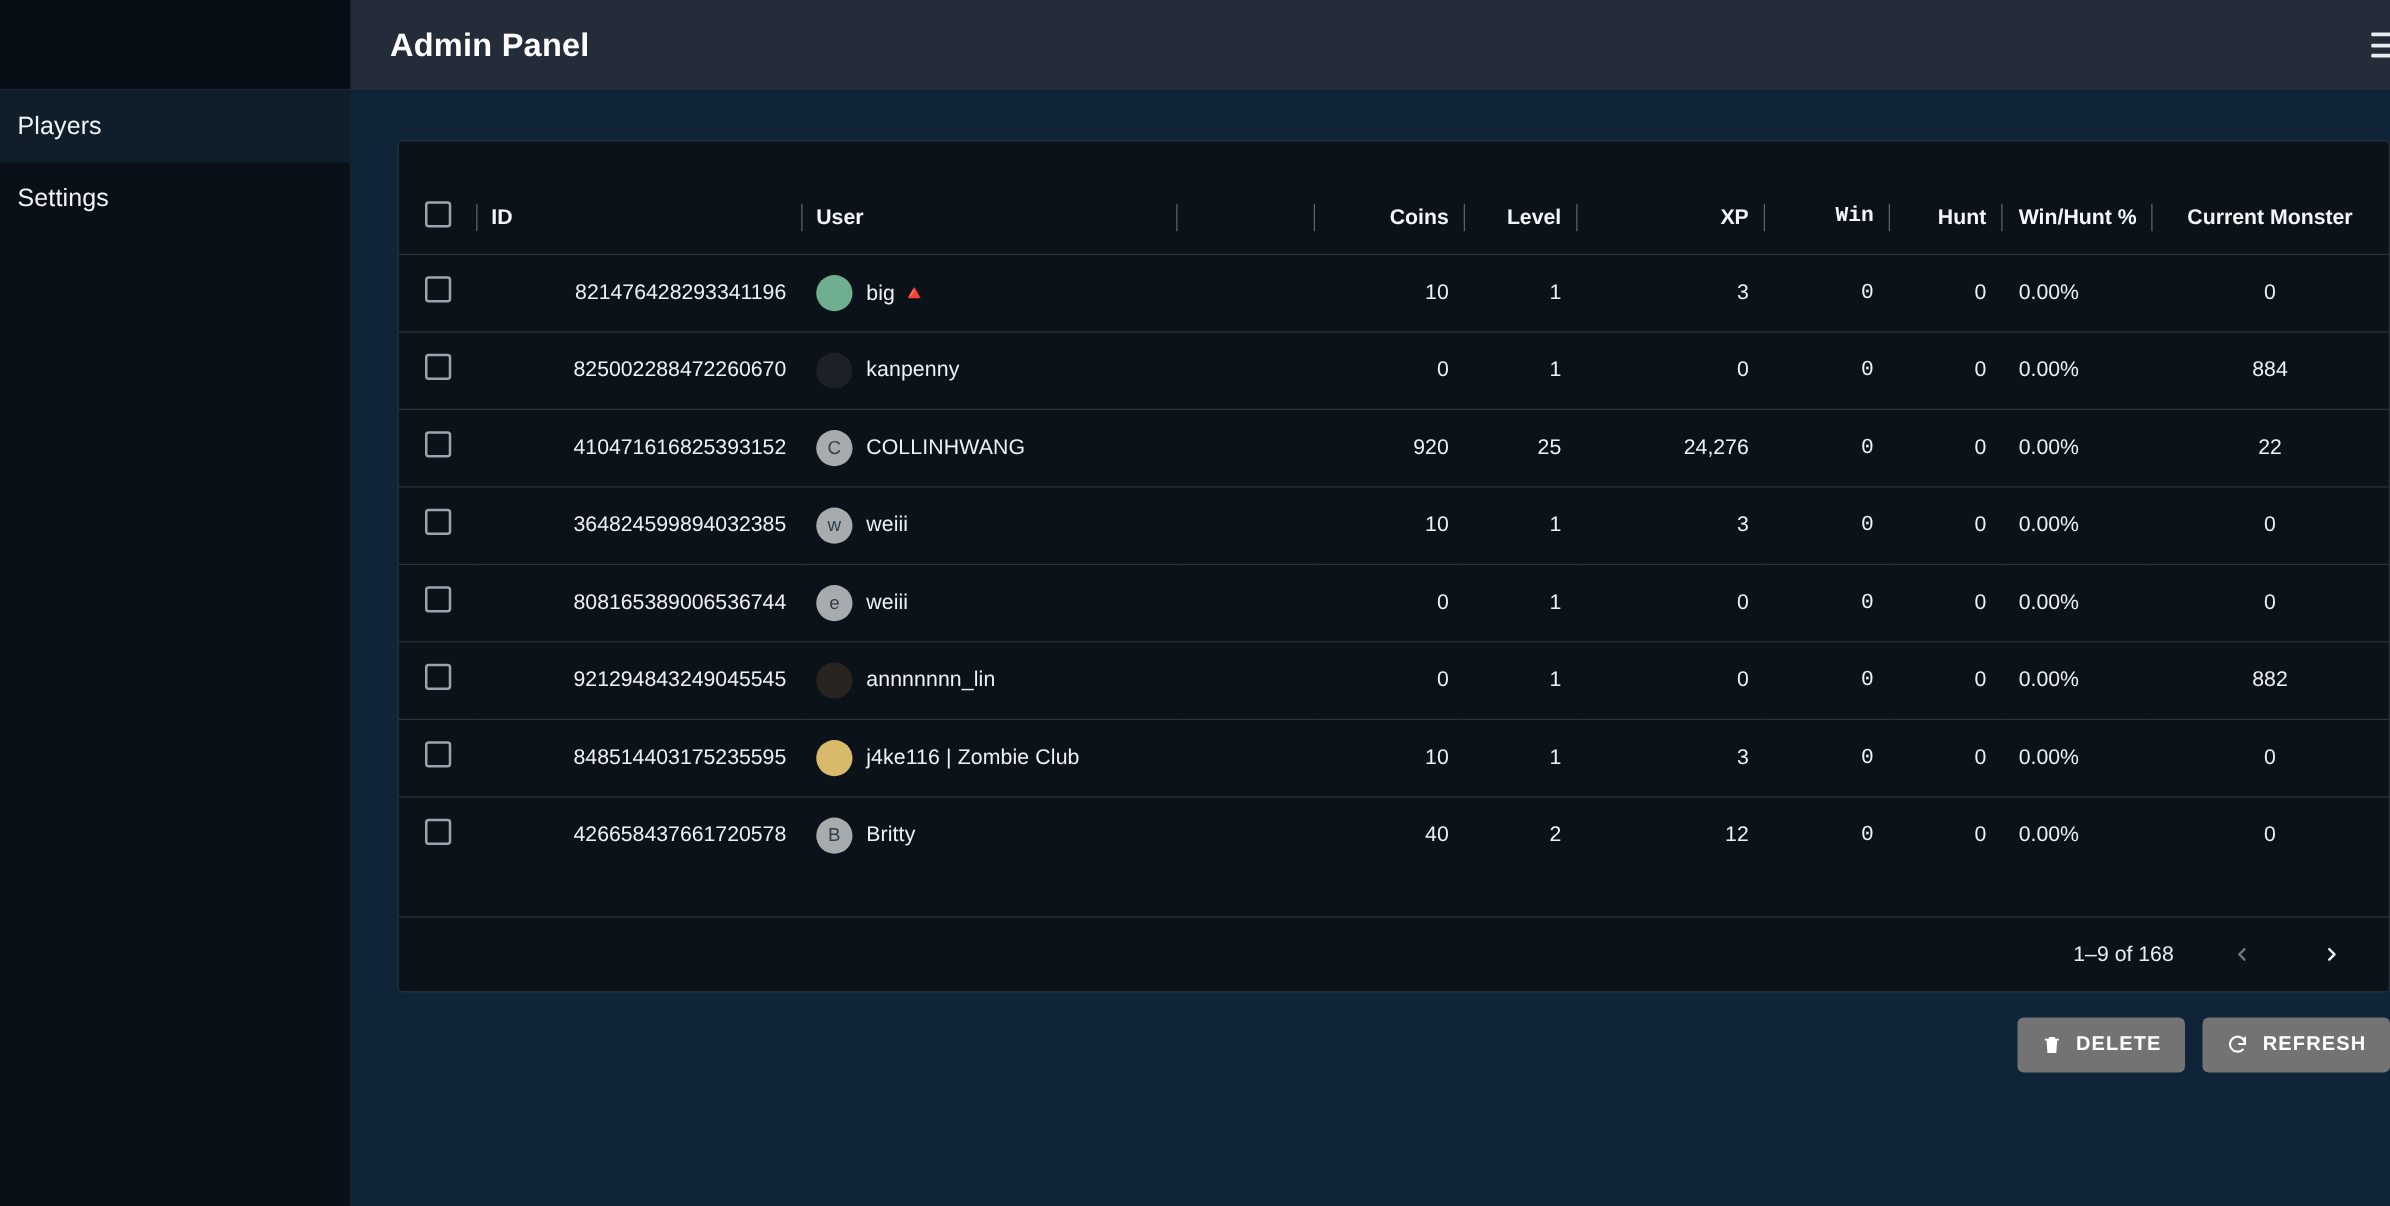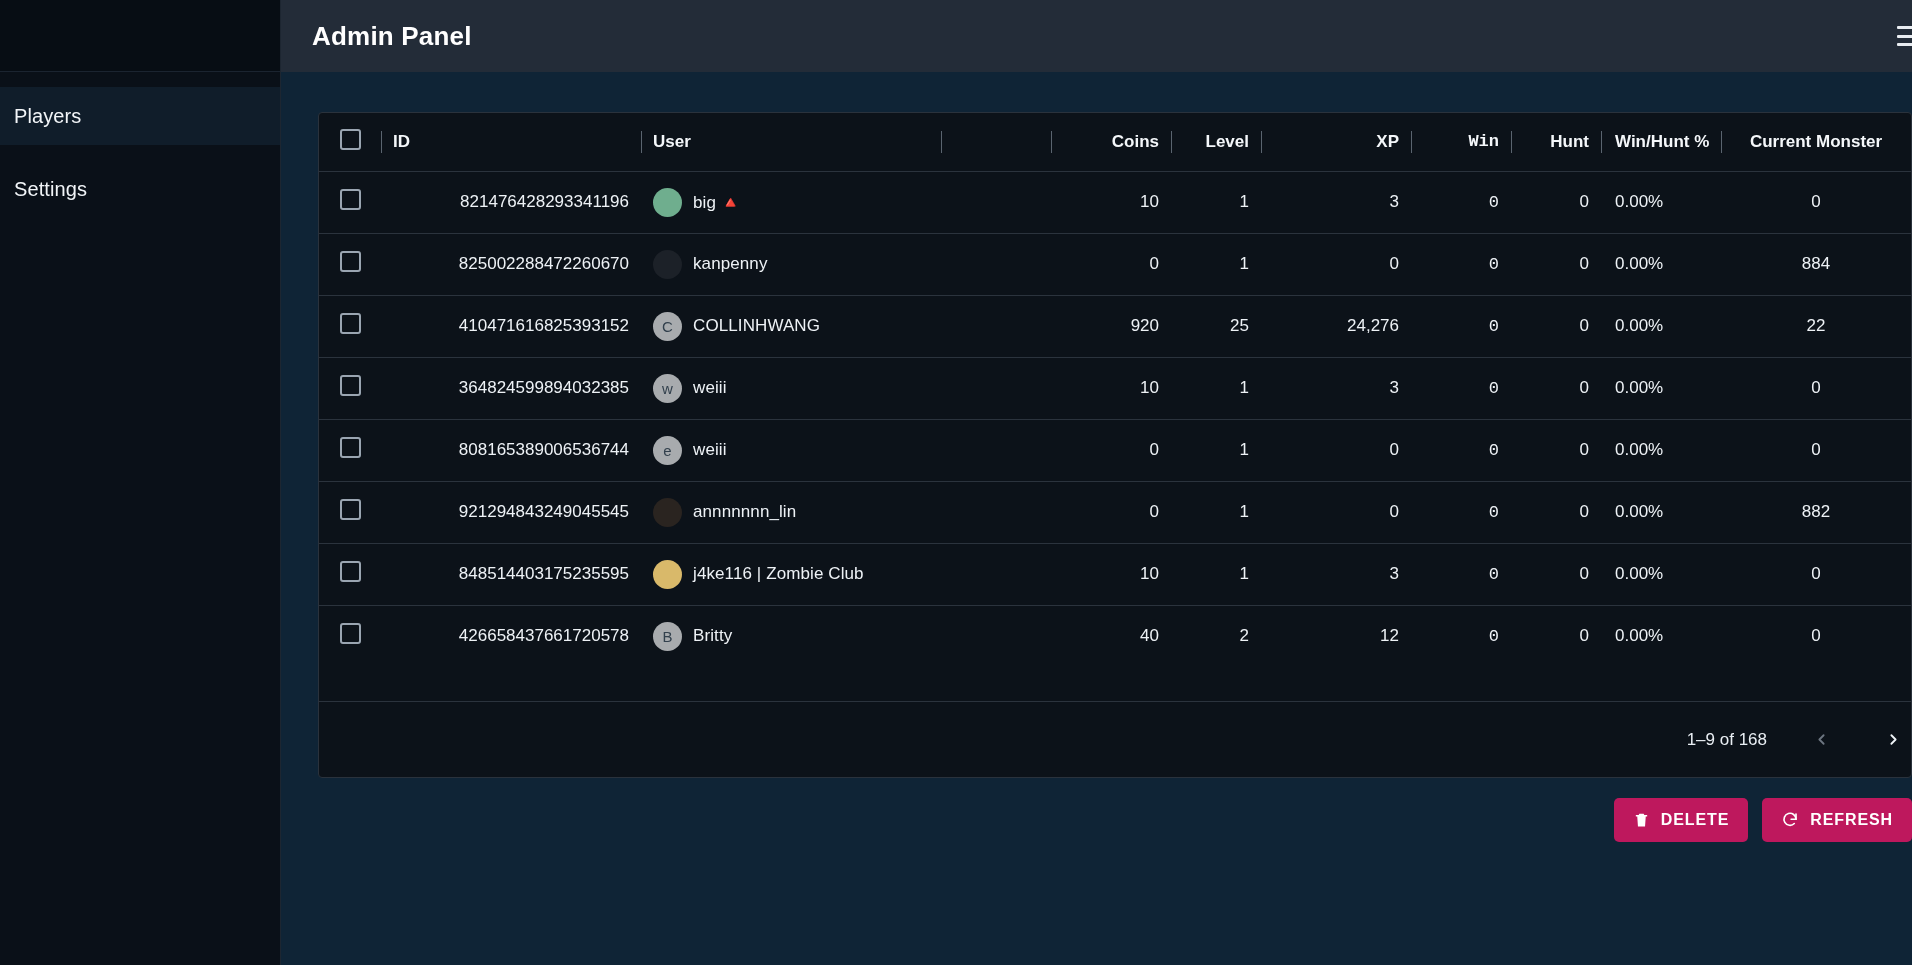--- a/index.html
+++ b/index.html
@@ -25,21 +25,20 @@
   }
   .sidebar-nav { flex: 1; padding-top: 0; }
   .nav-item {
     height: 58px;
     display: flex; align-items: center;
     padding-left: 14px;
     color: #f2f5f8;
     font-size: 20px;
     cursor: pointer;
     letter-spacing: .1px;
-    margin-top: 15px;
   }
   .nav-item.selected { background: #101d2a; }
 
   
   .main { flex: 1; height: 965px; display: flex; flex-direction: column; background: #0f2436; }
   .topbar {
     height: 72px; min-height: 72px;
     background: #232c38;
     display: flex; align-items: center;
     justify-content: space-between;
@@ -51,21 +50,21 @@
 
   .content { flex: 1; padding: 40px 47px 0 37px; overflow: hidden; }
 
   
   .card {
     background: #0c1219;
     border: 1px solid #2a323c;
     border-radius: 4px;
     width: 100%;
   }
-  table { width: 100%; border-collapse: collapse; table-layout: fixed; }
+  table { width: 100%; border-collapse: collapse; table-layout: fixed; margin-top: 32px; }
   thead th {
     height: 58px;
     color: #f4f7fa;
     font-size: 17px;
     font-weight: 700;
     vertical-align: middle;
     position: relative;
     padding: 0 12px;
     white-space: nowrap;
   }
@@ -111,43 +110,44 @@
     font-size: 15px; color: #32404d; font-weight: 500;
     overflow: hidden;
     background: #a8abae;
   }
   .avatar.img { font-size: 17px; color: transparent; }
   .av-emoji { font-size: 19px; line-height: 1; }
   .uname { font-size: 17px; color: #eef2f6; letter-spacing: .1px; }
 
   
   .pager {
-    height: 76px;
+    height: 60px;
     border-top: 1px solid #2b333d;
     display: flex; align-items: center; justify-content: flex-end;
     gap: 36px;
+    padding-right: 28px;
   }
   .pager-label { color: #e9eef3; font-size: 17px; }
   .pg-btn {
     width: 36px; height: 36px;
     display: flex; align-items: center; justify-content: center;
     cursor: pointer; background: none; border: none;
   }
   .pg-btn svg { display: block; }
 
   .spacer-row { height: 34px; }
 
   
   .actions {
     display: flex; justify-content: flex-end; gap: 14px;
     margin-top: 20px;
   }
   .btn {
     height: 44px;
-    background: #be185d;
+    background: #737373;
     color: #ffffff;
     border: none; border-radius: 5px;
     padding: 0 19px;
     display: flex; align-items: center; gap: 11px;
     font-size: 16px; font-weight: 700; letter-spacing: .9px;
     cursor: pointer;
     font-family: "Liberation Sans", sans-serif;
   }
   .btn svg { display: block; }
 </style>

